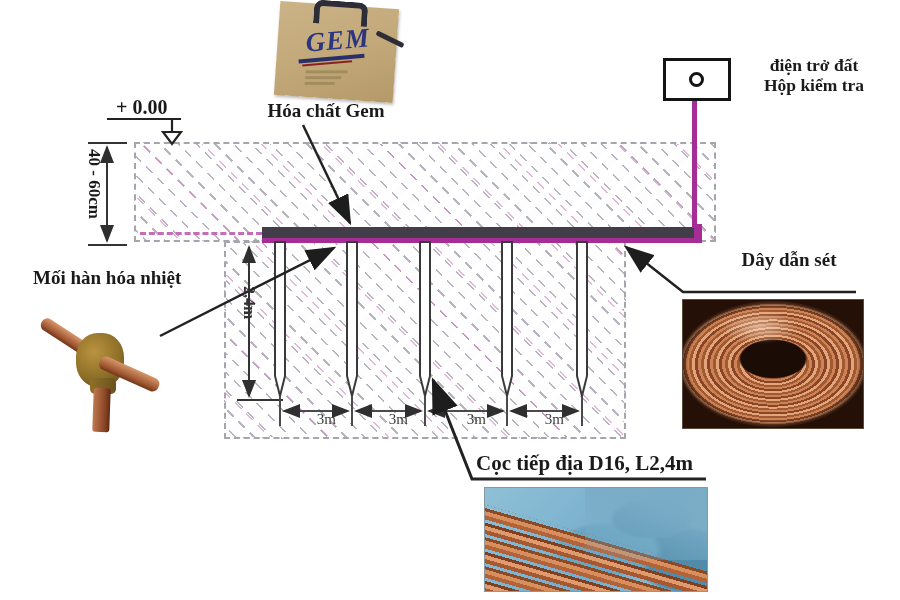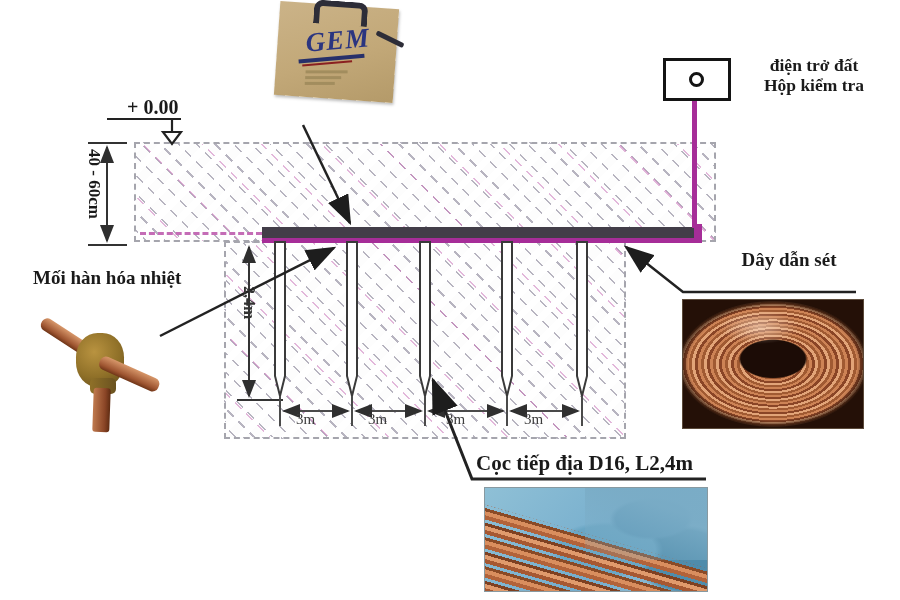--- a/index.html
+++ b/index.html
@@ -31,25 +31,25 @@
   #testbox{left:663px;top:58px;width:62px;height:37px;border:3px solid #141414;background:#fff;z-index:4;}
   #testbox .dot{position:absolute;left:23px;top:11px;width:9px;height:9px;border:3px solid #141414;border-radius:50%;background:#fff;}
 
   
   .lbl{font-weight:bold;line-height:1.12;z-index:6;}
   #lbl-gem{left:252px;top:100px;width:148px;text-align:center;font-size:19px;}
   #lbl-testbox{left:735px;top:55px;width:158px;text-align:center;font-size:17.5px;line-height:20px;}
   #lbl-weld{left:33px;top:267px;font-size:19px;white-space:nowrap;}
   #lbl-conductor{left:702px;top:249px;width:174px;text-align:center;font-size:19px;line-height:21px;}
   #lbl-rod{left:476px;top:452px;font-size:21px;white-space:nowrap;}
-  #lbl-elev{left:127px;top:96px;font-size:20px;white-space:nowrap;}
+  #lbl-elev{left:116px;top:96px;font-size:20px;white-space:nowrap;}
   .rot90{transform:rotate(90deg);transform-origin:0 0;white-space:nowrap;}
   #lbl-depth{left:104px;top:149px;font-size:17px;font-weight:bold;z-index:6;}
   #lbl-24{left:258px;top:286px;font-size:16px;font-weight:bold;color:#333;z-index:6;}
-  .lbl-3m{top:411px;width:40px;text-align:left;font-size:15px;color:#3d3d3d;z-index:6;}
+  .lbl-3m{top:411px;width:40px;text-align:right;font-size:15px;color:#3d3d3d;z-index:6;}
 
   
   #bag{left:277px;top:5px;width:119px;height:94px;z-index:5;transform:rotate(4deg);
        background:linear-gradient(160deg,#cbb388 0%,#c2a878 55%,#b49a69 100%);
        box-shadow:1px 2px 3px rgba(0,0,0,.25);}
   #bag .handle{position:absolute;left:34px;top:-4px;width:42px;height:18px;border:6px solid #2d2d38;
        border-bottom:none;border-radius:9px 9px 0 0;}
   #bag .zip{position:absolute;right:-8px;top:28px;width:30px;height:5px;background:#2d2d38;transform:rotate(22deg);border-radius:2px;}
   #bag .brand{position:absolute;left:8px;top:22px;width:104px;text-align:center;
        font-size:27px;font-weight:bold;font-style:italic;letter-spacing:1px;color:#2b3580;
@@ -191,20 +191,21 @@
     </g>
 
     <g stroke="#222" stroke-width="2.5" fill="none">
       <line x1="303" y1="125" x2="350" y2="223" marker-end="url(#aL)"></line>
       <line x1="160" y1="336" x2="334" y2="248" marker-end="url(#aL)"></line>
       <path d="M856,292 L683,292 L626,247" marker-end="url(#aL)"></path>
       <path d="M706,479 L472,479 L433,380" stroke-width="3" marker-end="url(#aL)"></path>
     </g>
   </svg>
 
+  <div class="abs lbl" id="lbl-gem">Hóa chất Gem</div>
   <div class="abs lbl" id="lbl-testbox">
     <div>điện trở đất</div>
     <div>Hộp kiểm tra</div>
   </div>
   <div class="abs lbl" id="lbl-weld">Mối hàn hóa nhiệt</div>
   <div class="abs lbl" id="lbl-conductor">
     <div>Dây dẫn sét</div>
   </div>
   <div class="abs lbl" id="lbl-rod">Cọc tiếp địa D16, L2,4m</div>
   <div class="abs lbl" id="lbl-elev">+ 0.00</div>

